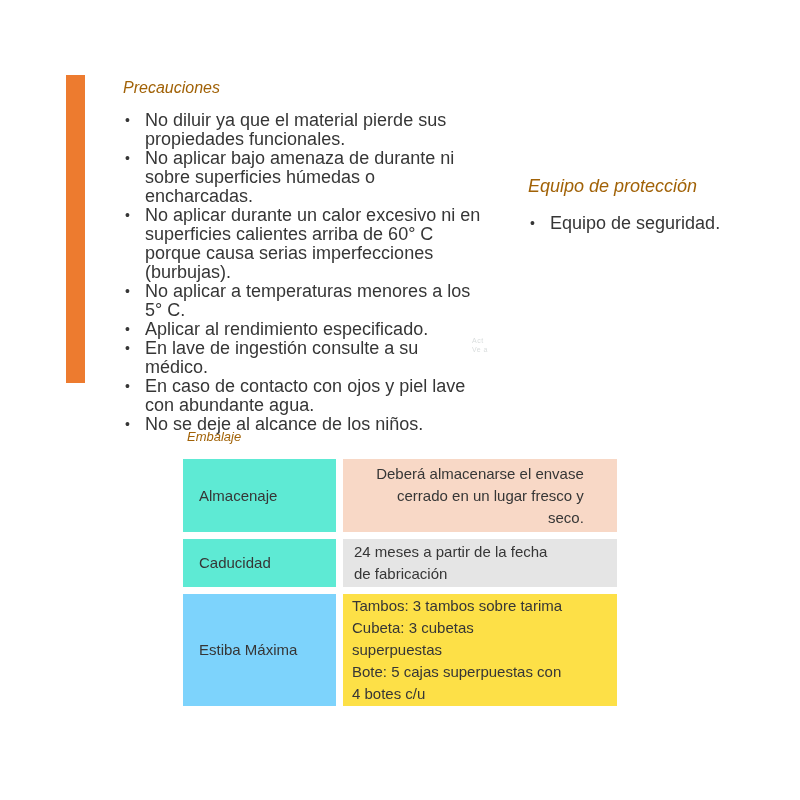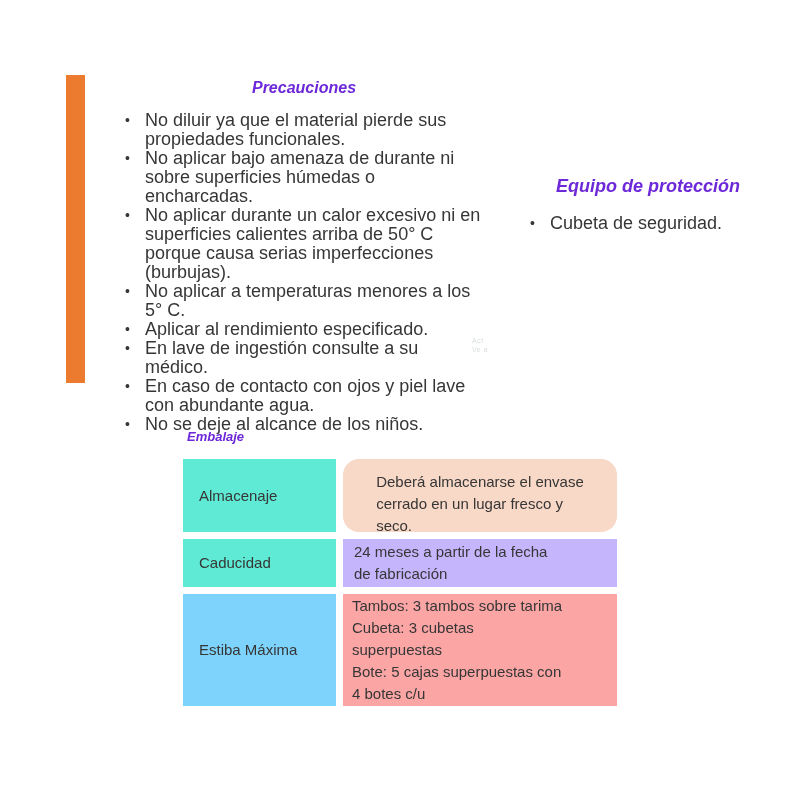--- a/index.html
+++ b/index.html
@@ -18,24 +18,23 @@
     width: 19px; height: 308px;
   }
 
   
   .precauciones {
     position: absolute;
     left: 123px; top: 79px;
     width: 362px;
   }
   .section-title {
-    font-weight: bold;
+    font-weight: normal;
     font-style: italic;
-    color: #6d28d9;
-    text-align: center;
+    color: #a16207;
   }
   .precauciones .section-title { font-size: 16px; }
   .bullet-list {
     list-style: none;
     margin-top: 14px;
     font-size: 18px;
     line-height: 19px;
   }
   .bullet-list li {
     position: relative;
@@ -87,70 +86,69 @@
   .cell {
     display: flex;
     align-items: center;
   }
   .cell.shade-a { background: #F8D8C6; }
   .cell.shade-b { background: #FBEDE7; }
   .cell.label-cell { padding-left: 16px; }
   .cell.value-cell { padding-left: 9px; padding-right: 6px; }
   .cell.value-center {
     justify-content: center;
-    text-align: left;
+    text-align: right;
     align-items: flex-start;
-    padding-top: 12px;
+    padding-top: 4px;
     padding-left: 6px;
-    border-radius: 16px;
   }
   .prewrap { white-space: pre-line; }
 </style>
 </head>
 <body style="background: rgb(255, 255, 255); color: rgb(54, 54, 54);">
 
 <div class="accent-bar" style="background: rgb(237, 123, 47);"></div>
 
 <div class="precauciones">
   <div class="section-title">Precauciones</div>
   <ul class="bullet-list">
     <li>No diluir ya que el material pierde sus propiedades funcionales.</li>
     <li>No aplicar bajo amenaza de durante ni sobre superficies húmedas o encharcadas.</li>
-    <li>No aplicar durante un calor excesivo ni en superficies calientes arriba de 50° C porque causa serias imperfecciones (burbujas).</li>
+    <li>No aplicar durante un calor excesivo ni en superficies calientes arriba de 60° C porque causa serias imperfecciones (burbujas).</li>
     <li>No aplicar a temperaturas menores a los 5° C.</li>
     <li>Aplicar al rendimiento especificado.</li>
     <li>En lave de ingestión consulte a su médico.</li>
     <li>En caso de contacto con ojos y piel lave con abundante agua.</li>
     <li>No se deje al alcance de los niños.</li>
   </ul>
 </div>
 
 <div class="equipo">
   <div class="section-title">Equipo de protección</div>
   <ul class="bullet-list">
-    <li>Cubeta de seguridad.</li>
+    <li>Equipo de seguridad.</li>
   </ul>
 </div>
 
 <div class="watermark">
   <div>Act</div>
   <div>Ve a</div>
 </div>
 
 <div class="section-title embalaje-title">Embalaje</div>
 
 <div class="packing-table">
   <div class="cell shade-a label-cell" style="background: #5eead4;">Almacenaje</div>
   <div class="cell shade-a value-cell value-center prewrap" style="background: rgb(248, 216, 198);">Deberá almacenarse el envase
 cerrado en un lugar fresco y
 seco.</div>
 
   <div class="cell shade-b label-cell" style="background: #5eead4;">Caducidad</div>
-  <div class="cell shade-b value-cell prewrap" style="background: #c4b5fd; padding-left: 11px;">24 meses a partir de la fecha
+  <div class="cell shade-b value-cell prewrap" style="background: #e5e5e5; padding-left: 11px;">24 meses a partir de la fecha
 de fabricación</div>
 
   <div class="cell shade-a label-cell" style="background: #7dd3fc;">Estiba Máxima</div>
-  <div class="cell shade-a value-cell prewrap" style="background: #fca5a5;">Tambos: 3 tambos sobre tarima
+  <div class="cell shade-a value-cell prewrap" style="background: #fde047;">Tambos: 3 tambos sobre tarima
 Cubeta: 3 cubetas
 superpuestas
 Bote: 5 cajas superpuestas con
 4 botes c/u</div>
 </div>
 
 </body></html>

